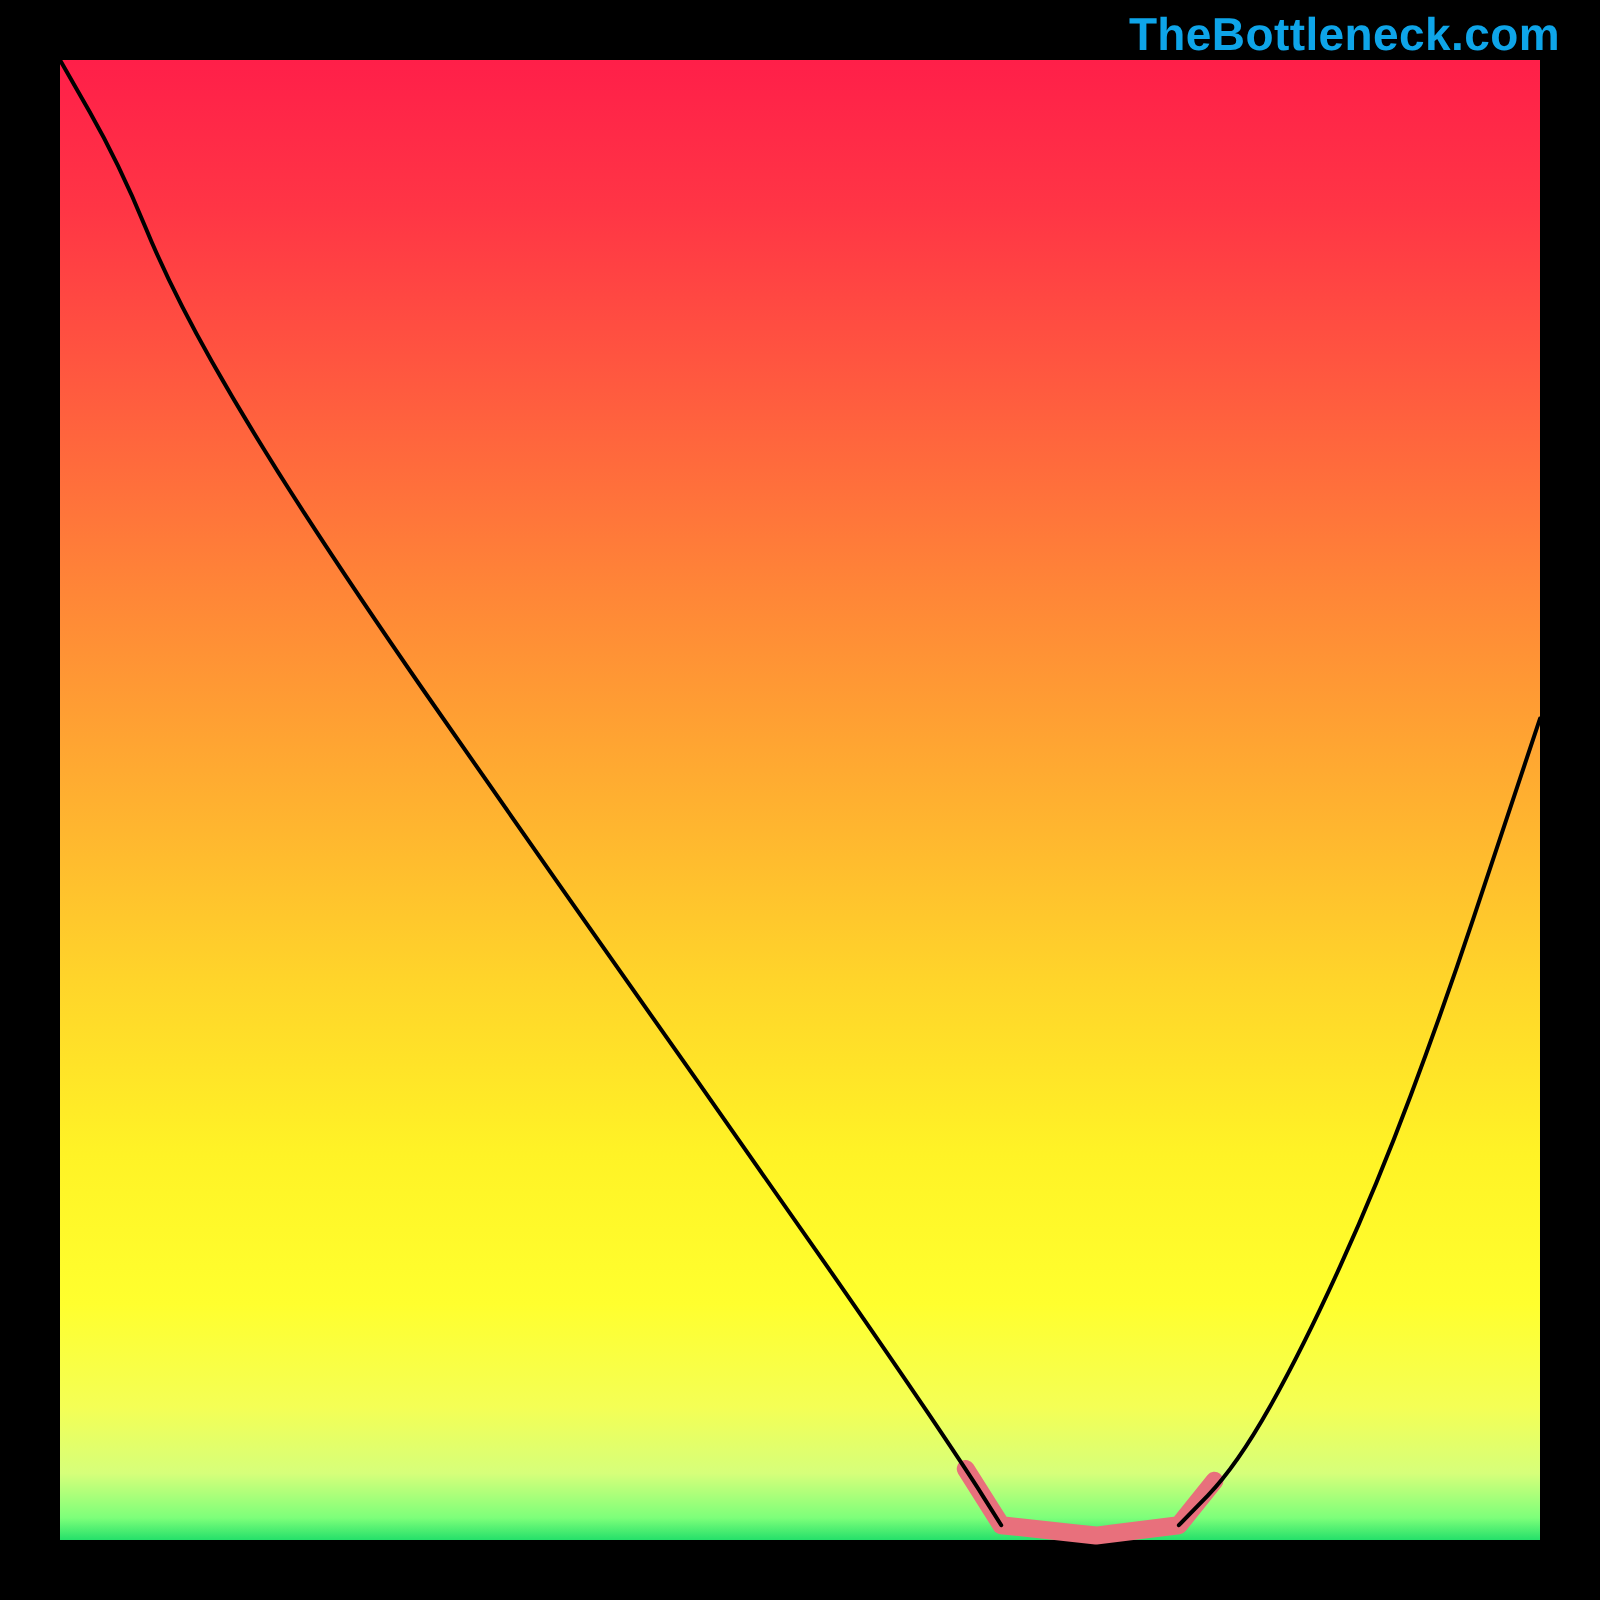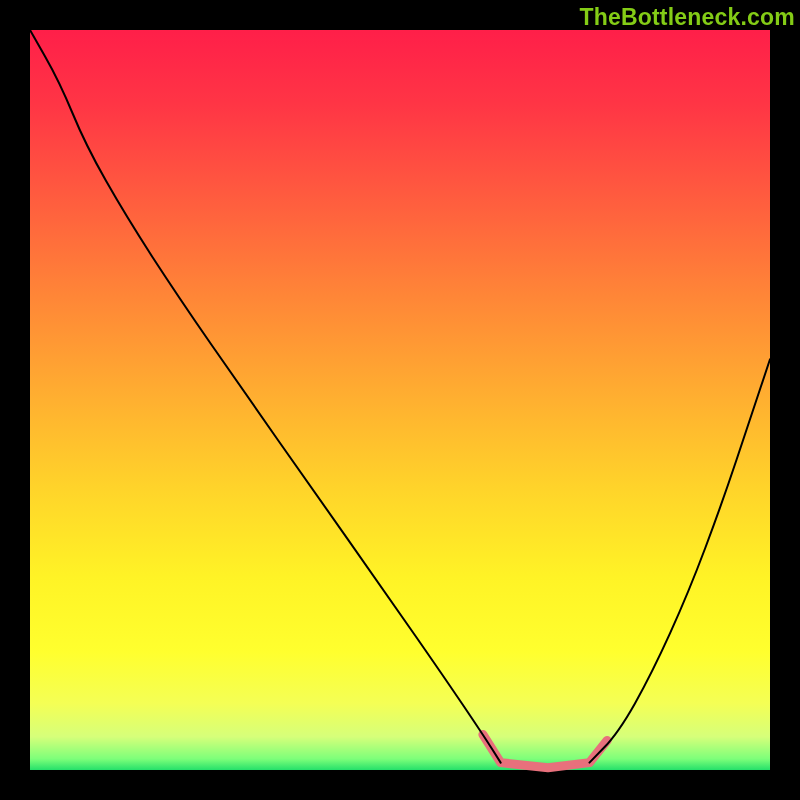--- a/index.html
+++ b/index.html
@@ -12,25 +12,25 @@
   }
   .frame {
     position: relative;
     width: 800px;
     height: 800px;
     background: #000000;
   }
   .watermark {
     position: absolute;
     top: 4px;
-    right: 5px;
+    right: 20px;
     font-family: Arial, Helvetica, sans-serif;
     font-size: 23px;
     font-weight: 600;
-    color: #84cc16;
+    color: #0ea5e9;
     letter-spacing: 0.2px;
     z-index: 10;
   }
   svg {
     position: absolute;
     left: 0;
     top: 0;
   }
 </style>
 </head>

